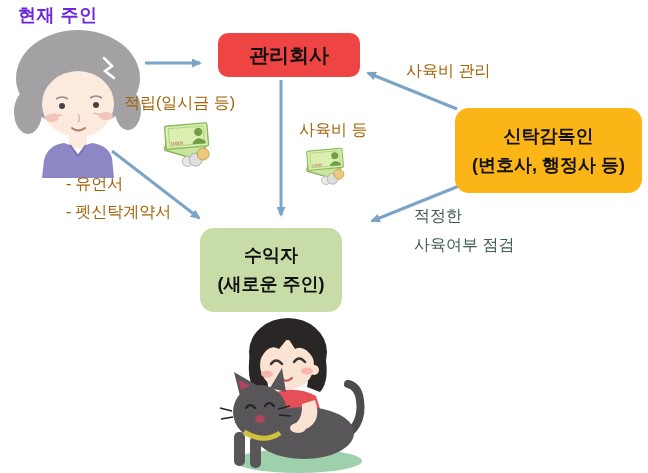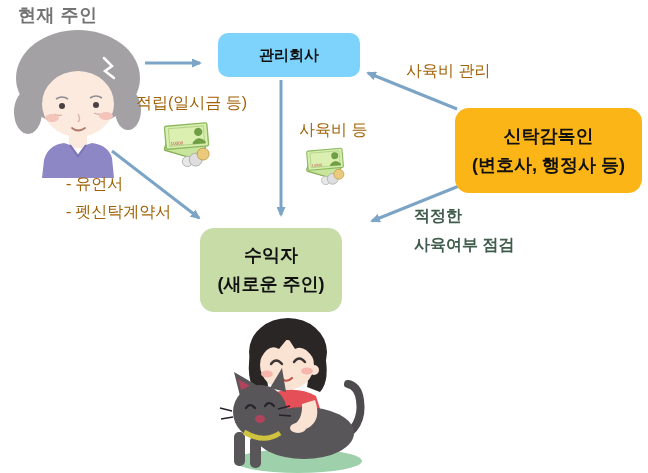--- a/index.html
+++ b/index.html
@@ -1,28 +1,28 @@
 <!DOCTYPE html>
 <html><head>
 <meta charset="utf-8">
 <style>
   html,body{margin:0;padding:0;background:#ffffff;}
   body{font-family:"Liberation Sans","DejaVu Sans",sans-serif;}
   .canvas{position:relative;width:648px;height:473px;background:#ffffff;overflow:hidden;}
   .arrows{position:absolute;left:0;top:0;width:648px;height:473px;pointer-events:none;}
-  .heading{position:absolute;left:18px;top:3px;font-size:18px;font-weight:bold;color:#737373;letter-spacing:0.5px;}
+  .heading{position:absolute;left:18px;top:3px;font-size:18px;font-weight:bold;color:#6d28d9;letter-spacing:0.5px;}
   .lbl{position:absolute;font-size:16px;color:#a16207;white-space:nowrap;}
-  .lbl-deposit{left:124px;top:93px;margin-left:12px;}
+  .lbl-deposit{left:124px;top:93px;}
   .lbl-carefee{left:299px;top:120px;}
   .lbl-carefeemgmt{left:406px;top:61px;}
   .lbl-docs{left:66px;top:170px;line-height:28px;font-family:Liberation Serif, serif;}
-  .lbl-inspect{left:414px;top:201px;line-height:29px;color:#3f5c4c;font-weight:bold;}
+  .lbl-inspect{left:414px;top:201px;line-height:29px;color:#3f5c4c;}
   .box{position:absolute;display:flex;flex-direction:column;align-items:center;justify-content:center;
        font-weight:bold;color:#111111;text-align:center;}
-  .box-blue{left:218px;top:33px;width:142px;height:44px;background:#7dd3fc;border-radius:10px;font-size:15px;}
+  .box-blue{left:218px;top:33px;width:142px;height:44px;background:#ef4444;border-radius:10px;font-size:20px;}
   .box-yellow{left:455px;top:108px;width:187px;height:85px;background:#fcb517;border-radius:14px;font-size:18px;line-height:29px;align-items:center;}
   .box-green{left:200px;top:228px;width:142px;height:84px;background:#c8dca8;border-radius:14px;font-size:18px;line-height:29px;}
   .money{position:absolute;}
   .money-1{left:155px;top:119px;width:63px;height:48px;}
   .money-2{left:301px;top:145px;width:48px;height:40px;}
   .illu{position:absolute;}
   .illu-woman{left:6px;top:26px;width:145px;height:152px;}
   .illu-girlcat{left:218px;top:316px;width:186px;height:157px;}
 </style>
 </head>

